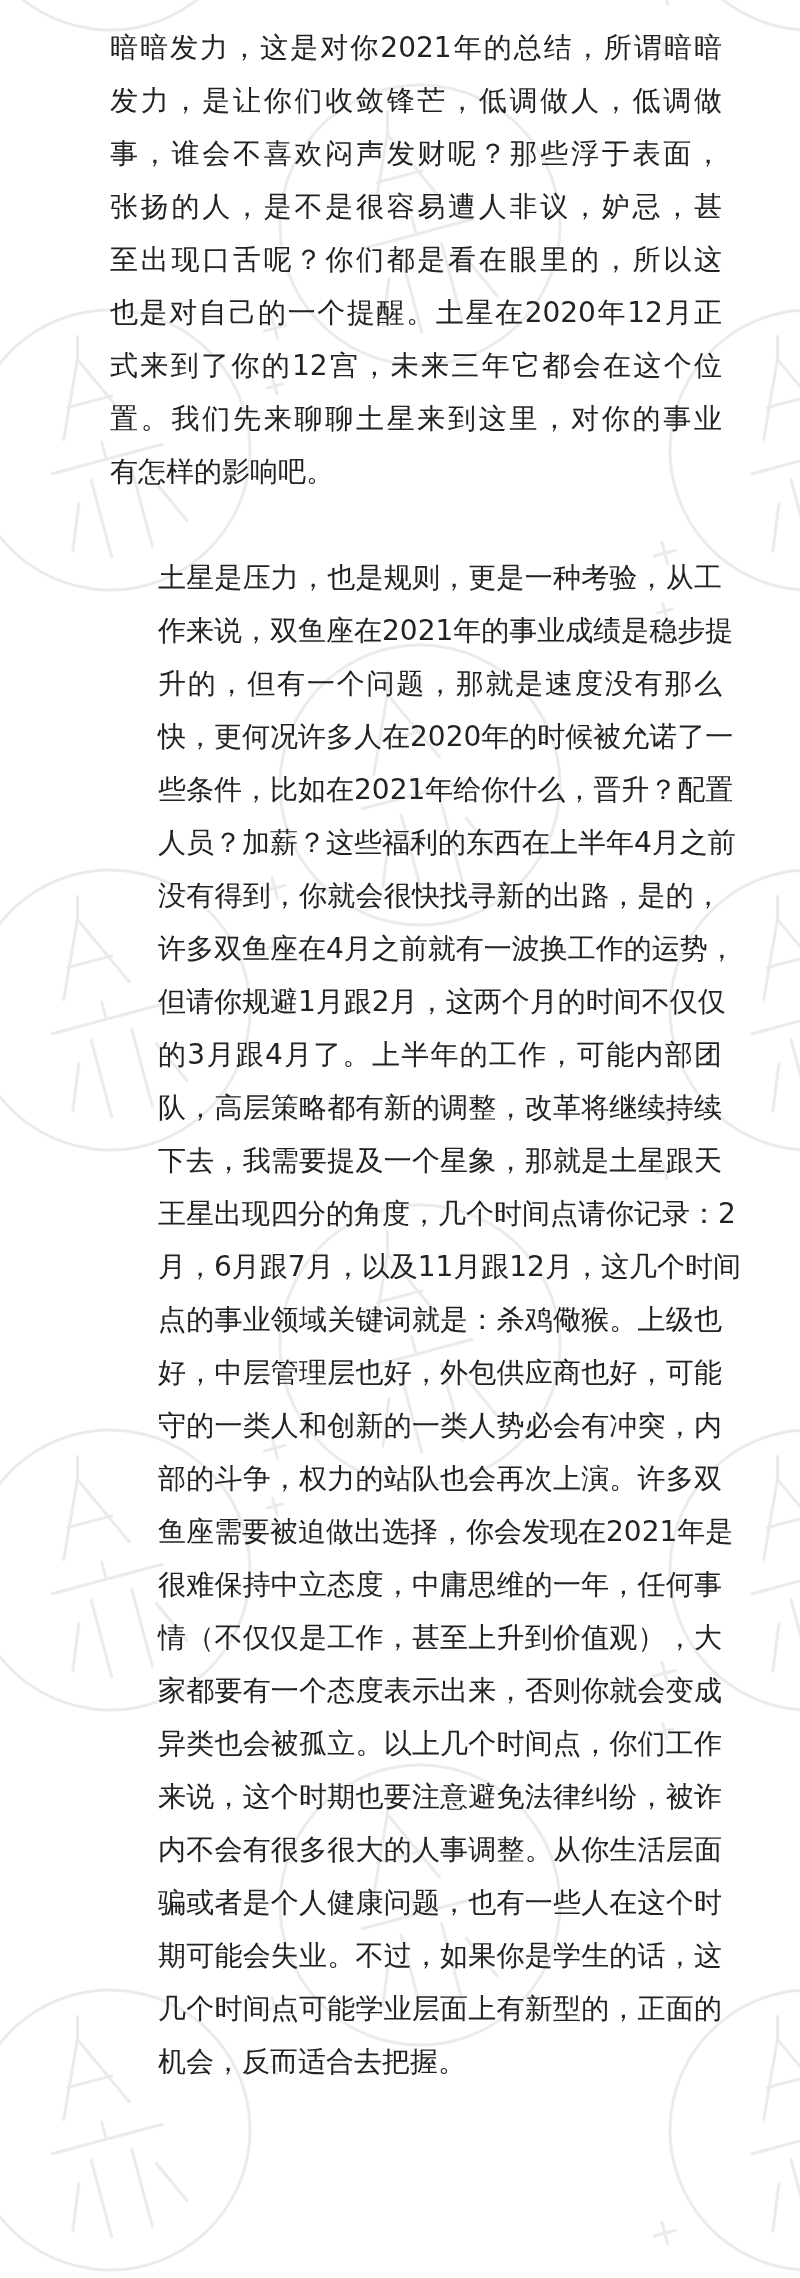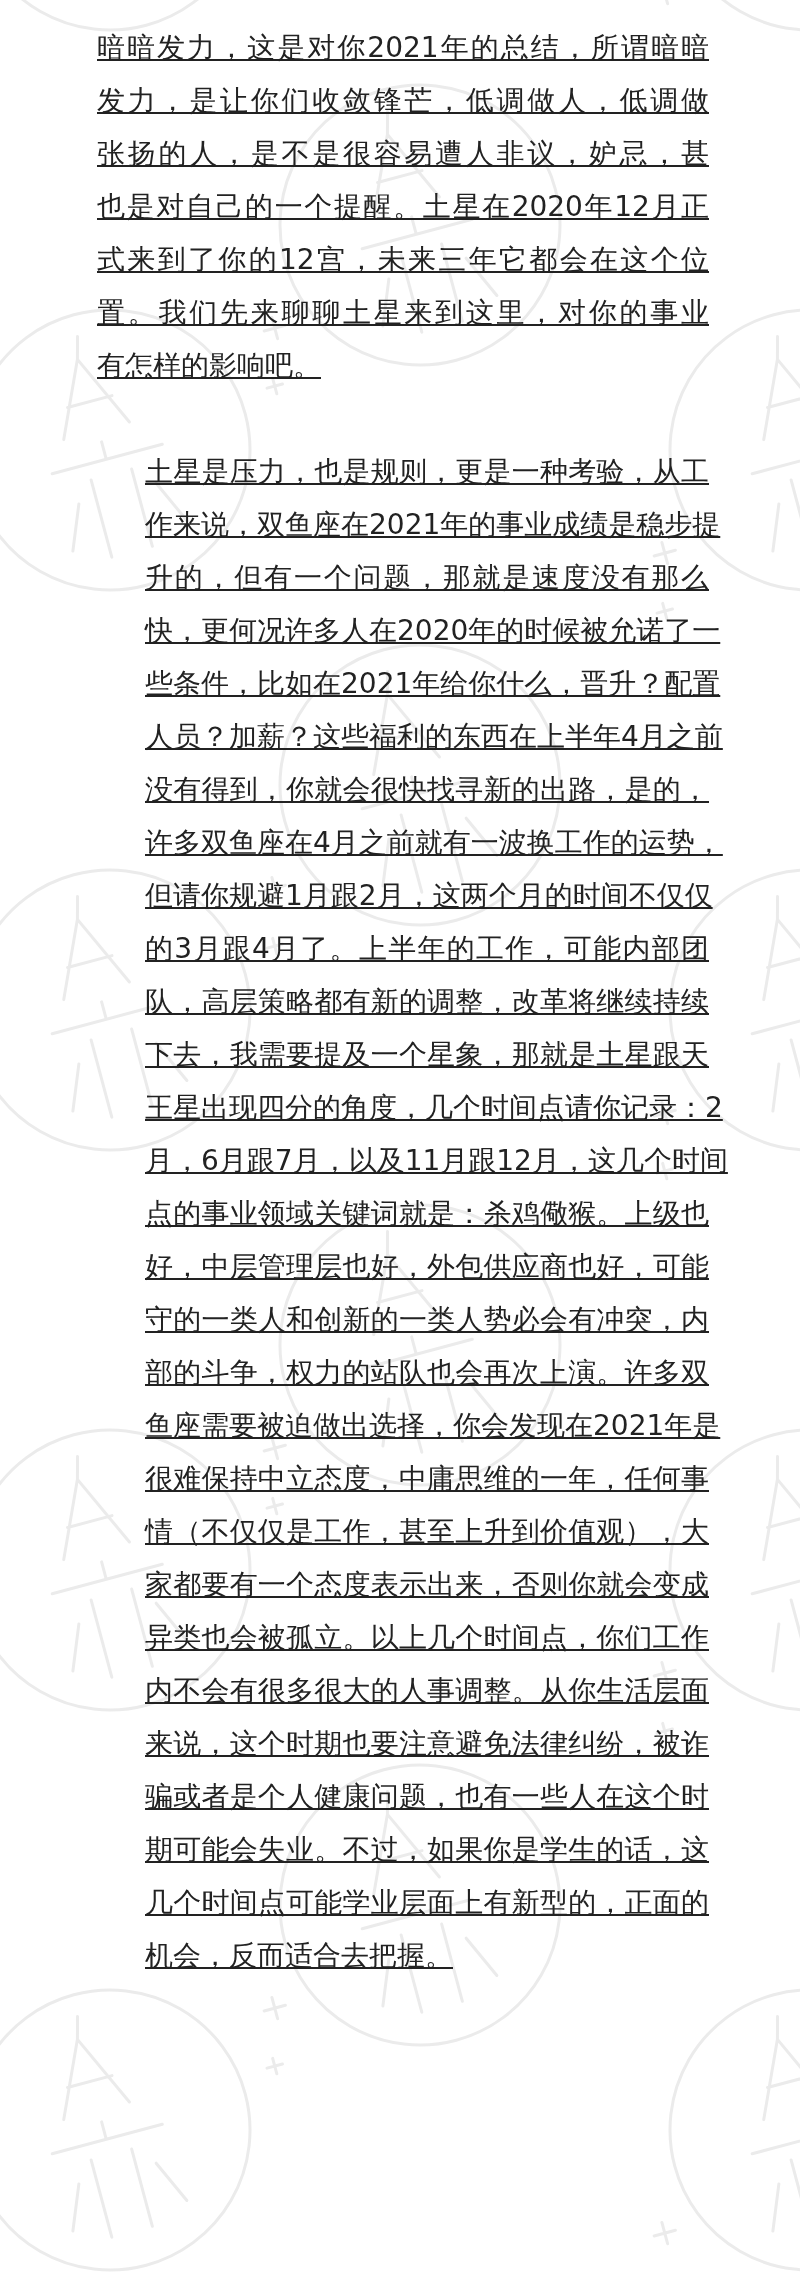--- a/index.html
+++ b/index.html
@@ -26,25 +26,24 @@
     }
     .watermark .wm-stroke {
       fill: none;
       stroke: #ebebeb;
       stroke-width: 3;
       stroke-linecap: round;
       stroke-linejoin: round;
     }
     .article {
       position: absolute;
-      left: 97px;
+      left: 110px;
       top: 21px;
       width: 612px;
       z-index: 1;
-      text-decoration: underline;
     }
     .paragraph + .paragraph {
       margin-top: 53px;
       margin-left: 48px;
     }
     .line {
       height: 53px;
       line-height: 53px;
       font-size: 28px;
       white-space: nowrap;
@@ -114,21 +113,23 @@
   <g>
       <use href="#wm-logo" x="810" y="2130"></use>
     </g>
 </svg>
 
 <main class="article">
 
   <section class="paragraph">
     <div class="line">暗暗发力，这是对你2021年的总结，所谓暗暗</div>
     <div class="line">发力，是让你们收敛锋芒，低调做人，低调做</div>
+    <div class="line">事，谁会不喜欢闷声发财呢？那些浮于表面，</div>
     <div class="line">张扬的人，是不是很容易遭人非议，妒忌，甚</div>
+    <div class="line">至出现口舌呢？你们都是看在眼里的，所以这</div>
     <div class="line">也是对自己的一个提醒。土星在2020年12月正</div>
     <div class="line">式来到了你的12宫，未来三年它都会在这个位</div>
     <div class="line">置。我们先来聊聊土星来到这里，对你的事业</div>
     <div class="line last">有怎样的影响吧。</div>
   </section>
 
   <section class="paragraph">
     <div class="line">土星是压力，也是规则，更是一种考验，从工</div>
     <div class="line">作来说，双鱼座在2021年的事业成绩是稳步提</div>
     <div class="line">升的，但有一个问题，那就是速度没有那么</div>
@@ -145,21 +146,21 @@
     <div class="line">月，6月跟7月，以及11月跟12月，这几个时间</div>
     <div class="line">点的事业领域关键词就是：杀鸡儆猴。上级也</div>
     <div class="line">好，中层管理层也好，外包供应商也好，可能</div>
     <div class="line">守的一类人和创新的一类人势必会有冲突，内</div>
     <div class="line">部的斗争，权力的站队也会再次上演。许多双</div>
     <div class="line">鱼座需要被迫做出选择，你会发现在2021年是</div>
     <div class="line">很难保持中立态度，中庸思维的一年，任何事</div>
     <div class="line">情（不仅仅是工作，甚至上升到价值观），大</div>
     <div class="line">家都要有一个态度表示出来，否则你就会变成</div>
     <div class="line">异类也会被孤立。以上几个时间点，你们工作</div>
+    <div class="line">来说，这个时期也要注意避免法律纠纷，被诈</div>
     <div class="line">内不会有很多很大的人事调整。从你生活层面</div>
-    <div class="line">来说，这个时期也要注意避免法律纠纷，被诈</div>
     <div class="line">骗或者是个人健康问题，也有一些人在这个时</div>
     <div class="line">期可能会失业。不过，如果你是学生的话，这</div>
     <div class="line">几个时间点可能学业层面上有新型的，正面的</div>
     <div class="line last">机会，反而适合去把握。</div>
   </section>
 
 </main>
 
 </body></html>

